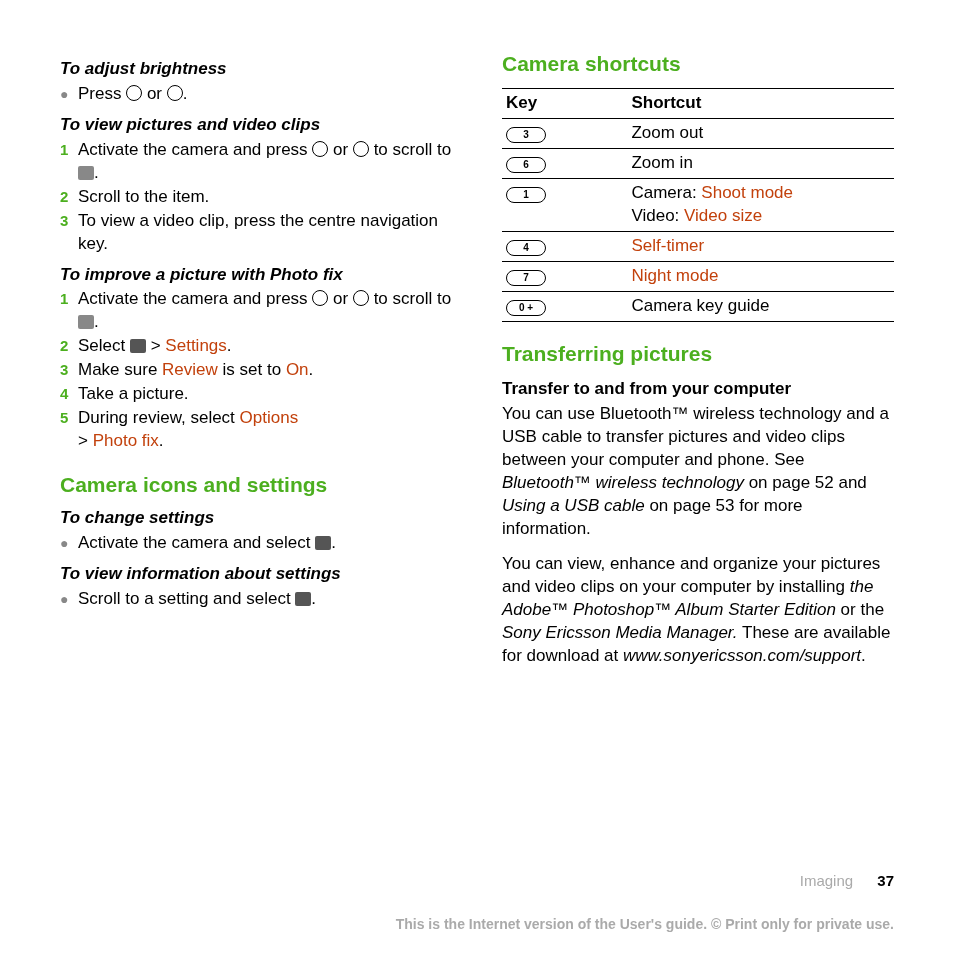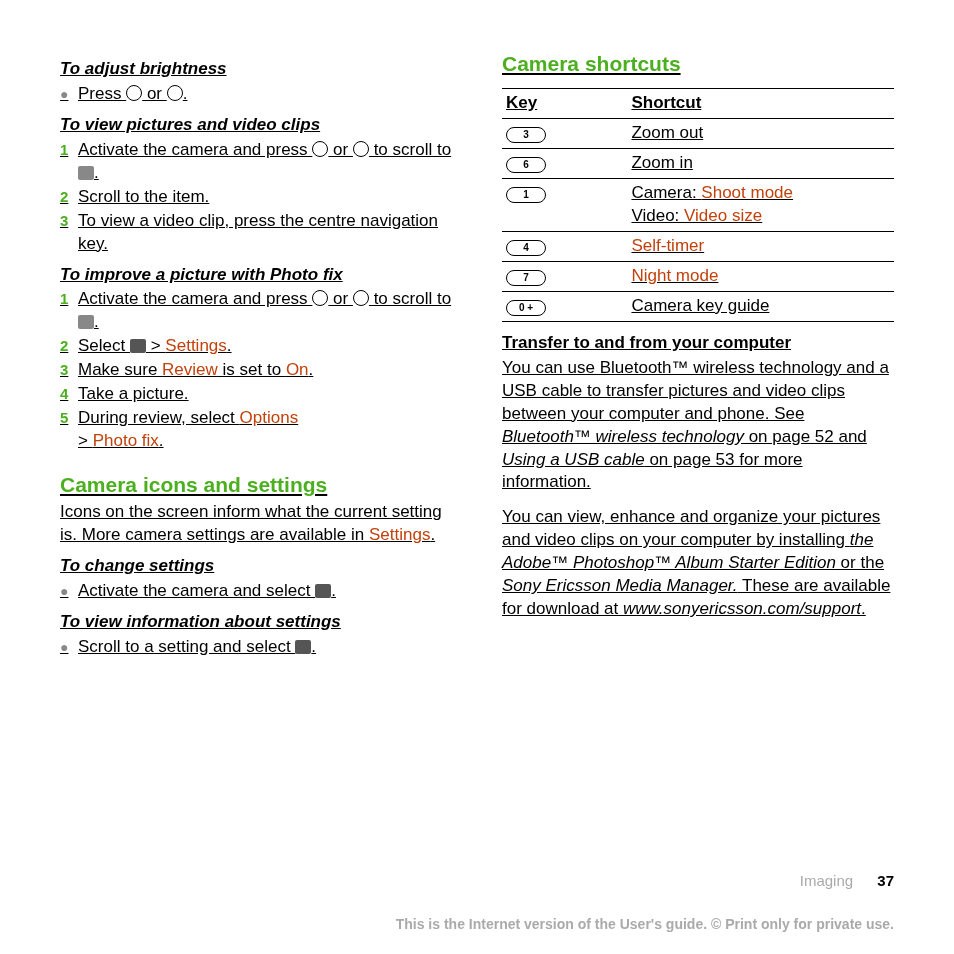--- a/index.html
+++ b/index.html
@@ -13,21 +13,20 @@
     height: 954px;
     box-sizing: border-box;
     position: relative;
   }
   .columns {
     display: flex;
     gap: 50px;
   }
   .col {
     flex: 1;
-    text-decoration: underline;
   }
   .subheading {
     font-style: italic;
     font-weight: bold;
     margin: 8px 0 2px 0;
   }
   .sect-heading {
     color: #4caf1f;
     font-size: 21px;
     font-weight: bold;
@@ -198,21 +197,20 @@
     <div class="num-row">
       <div class="num-marker">4</div>
       <div class="step-text">Take a picture.</div>
     </div>
     <div class="num-row">
       <div class="num-marker">5</div>
       <div class="step-text"><span>During review, select </span><span class="link">Options</span><br>&gt; <span class="link">Photo fix</span><span>.</span></div>
     </div>
 
     <div class="sect-heading">Camera icons and settings</div>
-    <div class="intro"><span>Icons on the screen inform what the current setting is. More camera settings are available in </span><span class="link">Settings</span><span>.</span></div>
 
     <div class="subheading">To change settings</div>
     <div class="bullet-row">
       <div class="marker">●</div>
       <div class="step-text">Activate the camera and select <span class="icon-sq-dark"></span>.</div>
     </div>
 
     <div class="subheading">To view information about settings</div>
     <div class="bullet-row">
       <div class="marker">●</div>
@@ -250,20 +248,21 @@
         <td><span class="key-pill">7</span></td>
         <td><span class="link">Night mode</span></td>
       </tr>
       <tr>
         <td><span class="key-pill">0 +</span></td>
         <td>Camera key guide</td>
       </tr>
     </tbody>
       </table>
 
+    <div class="sect-heading">Transferring pictures</div>
     <div class="para-strong">Transfer to and from your computer</div>
     <p class="para"><span>You can use Bluetooth™ wireless technology and a USB cable to transfer pictures and video clips between your computer and phone. See </span><span class="italic">Bluetooth™ wireless technology</span><span> on page 52 and </span><span class="italic">Using a USB cable</span><span> on page 53 for more information.</span></p>
     <p class="para"><span>You can view, enhance and organize your pictures and video clips on your computer by installing </span><span class="italic">the Adobe™ Photoshop™ Album Starter Edition</span><span> or the </span><span class="italic">Sony Ericsson Media Manager.</span><span> These are available for download at </span><span class="italic">www.sonyericsson.com/support</span><span>.</span></p>
 
   </div>
 </div>
 
 <div class="pagenum">
   <span class="section">Imaging</span>
   <span class="num">37</span>

